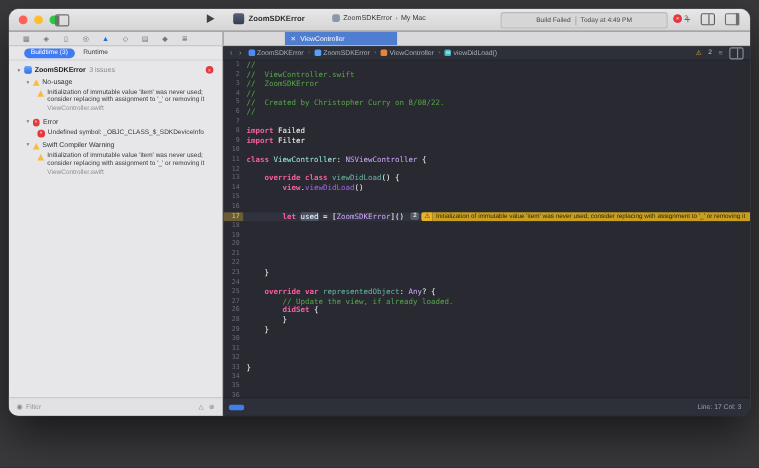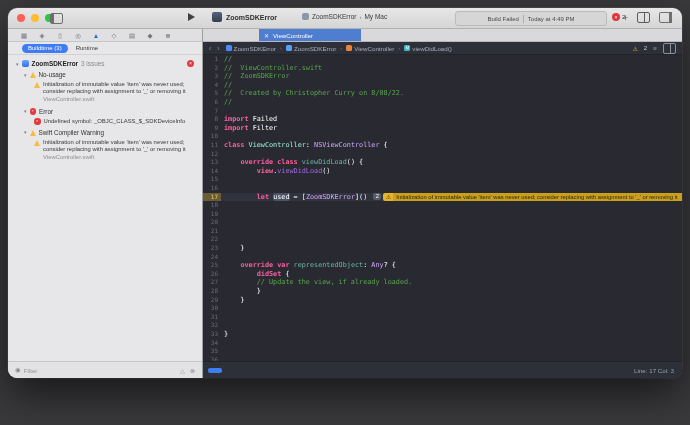--- a/index.html
+++ b/index.html
@@ -370,26 +370,26 @@
           </div>
           <div class="crow">
             <span class="gut">24</span>
             <span class="cbody"></span>
           </div>
           <div class="crow">
             <span class="gut">25</span>
             <span class="cbody"><span class="tk-p">    </span><span class="tk-k">override</span><span class="tk-p"> </span><span class="tk-k">var</span><span class="tk-p"> </span><span class="tk-fp">representedObject</span><span class="tk-p">: </span><span class="tk-ts">Any</span><span class="tk-p">? {</span></span>
           </div>
           <div class="crow">
+            <span class="gut">27</span>
+            <span class="cbody"><span class="tk-c">        // Update the view, if already loaded.</span></span>
+          </div>
+          <div class="crow">
             <span class="gut">26</span>
             <span class="cbody"><span class="tk-p">        </span><span class="tk-k">didSet</span><span class="tk-p"> {</span></span>
-          </div>
-          <div class="crow">
-            <span class="gut">27</span>
-            <span class="cbody"><span class="tk-c">        // Update the view, if already loaded.</span></span>
           </div>
           <div class="crow">
             <span class="gut">28</span>
             <span class="cbody"><span class="tk-p">        }</span></span>
           </div>
           <div class="crow">
             <span class="gut">29</span>
             <span class="cbody"><span class="tk-p">    }</span></span>
           </div>
           <div class="crow">

